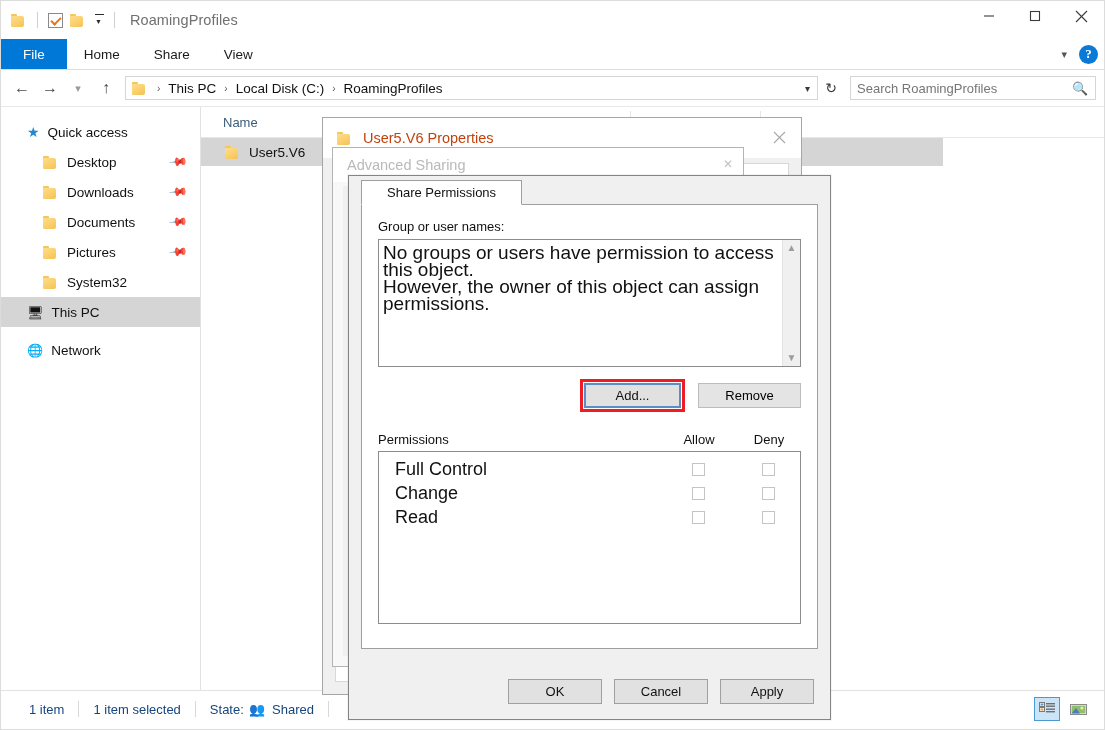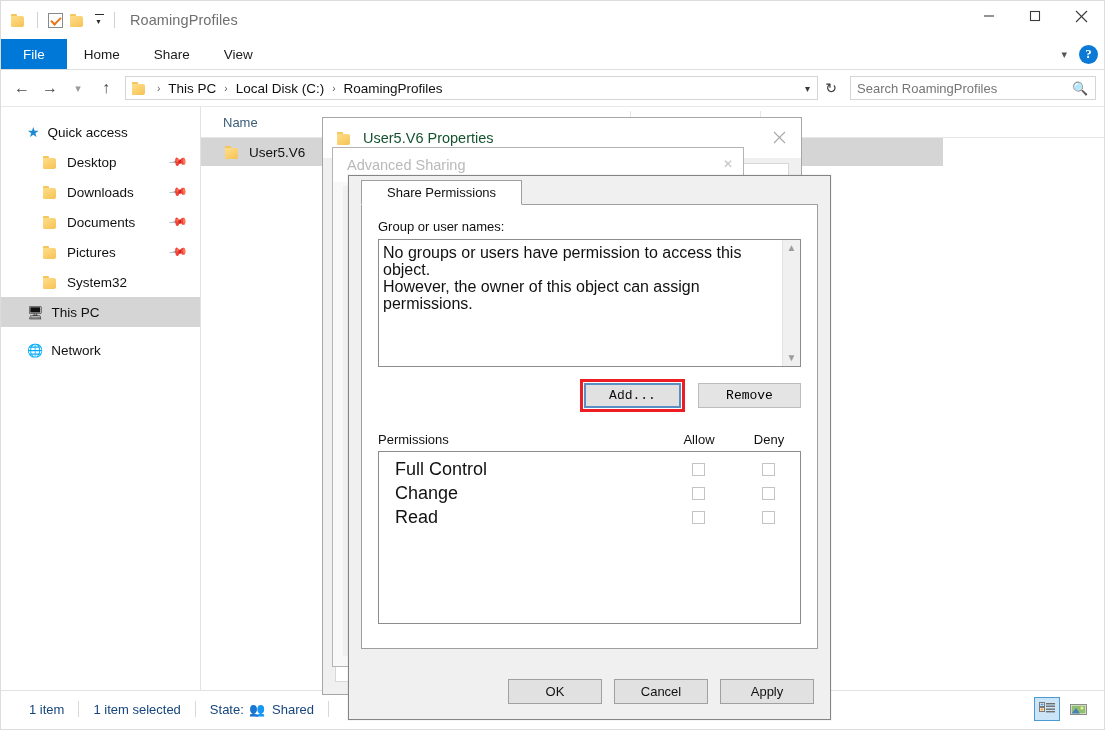--- a/index.html
+++ b/index.html
@@ -365,21 +365,21 @@
     display: flex; align-items: center; justify-content: center;
   }
 
   
   #props-dlg {
     left: 322px; top: 117px;
     width: 480px; height: 578px;
     border: 1px solid #a6a6a6;
     background: #f0f0f0;
   }
-  #props-dlg .dlg-title .t { color: #14532d; }
+  #props-dlg .dlg-title .t { color: #c2410c; }
   #props-dlg .dlg-close { color: #a8a8a8; }
   .props-inner {
     position: absolute;
     left: 12px; top: 45px;
     right: 12px; bottom: 12px;
     background: #fff;
     border: 1px solid #d8d8d8;
   }
 
   
@@ -460,21 +460,21 @@
   .listbox {
     border: 1px solid #8c8c8c;
     background: #fff;
     height: 128px;
     position: relative;
     box-sizing: border-box;
     overflow: hidden;
   }
   .listbox .lb-text {
     padding: 4px 8px 0 4px;
-    font-size: 16px;
+    font-size: 19px;
     color: #111;
     line-height: 17px;
   }
   .lb-scroll {
     position: absolute;
     right: 0; top: 0; bottom: 0;
     width: 18px;
     background: #f0f0f0;
     border-left: 1px solid #e3e3e3;
     display: flex;
@@ -485,21 +485,20 @@
     box-sizing: border-box;
   }
   .lb-arrow { color:#9d9d9d; font-size: 10px; line-height: 10px; }
 
   .btn-row {
     display: flex;
     justify-content: flex-end;
     gap: 13px;
     margin-top: 12px;
     align-items: center;
-    font-family: Liberation Mono, monospace;
   }
   .wbtn {
     width: 103px;
     height: 25px;
     border: 1px solid #a0a0a0;
     background: #e1e1e1;
     font-size: 13px;
     color: #111;
     display: flex;
     align-items: center;

